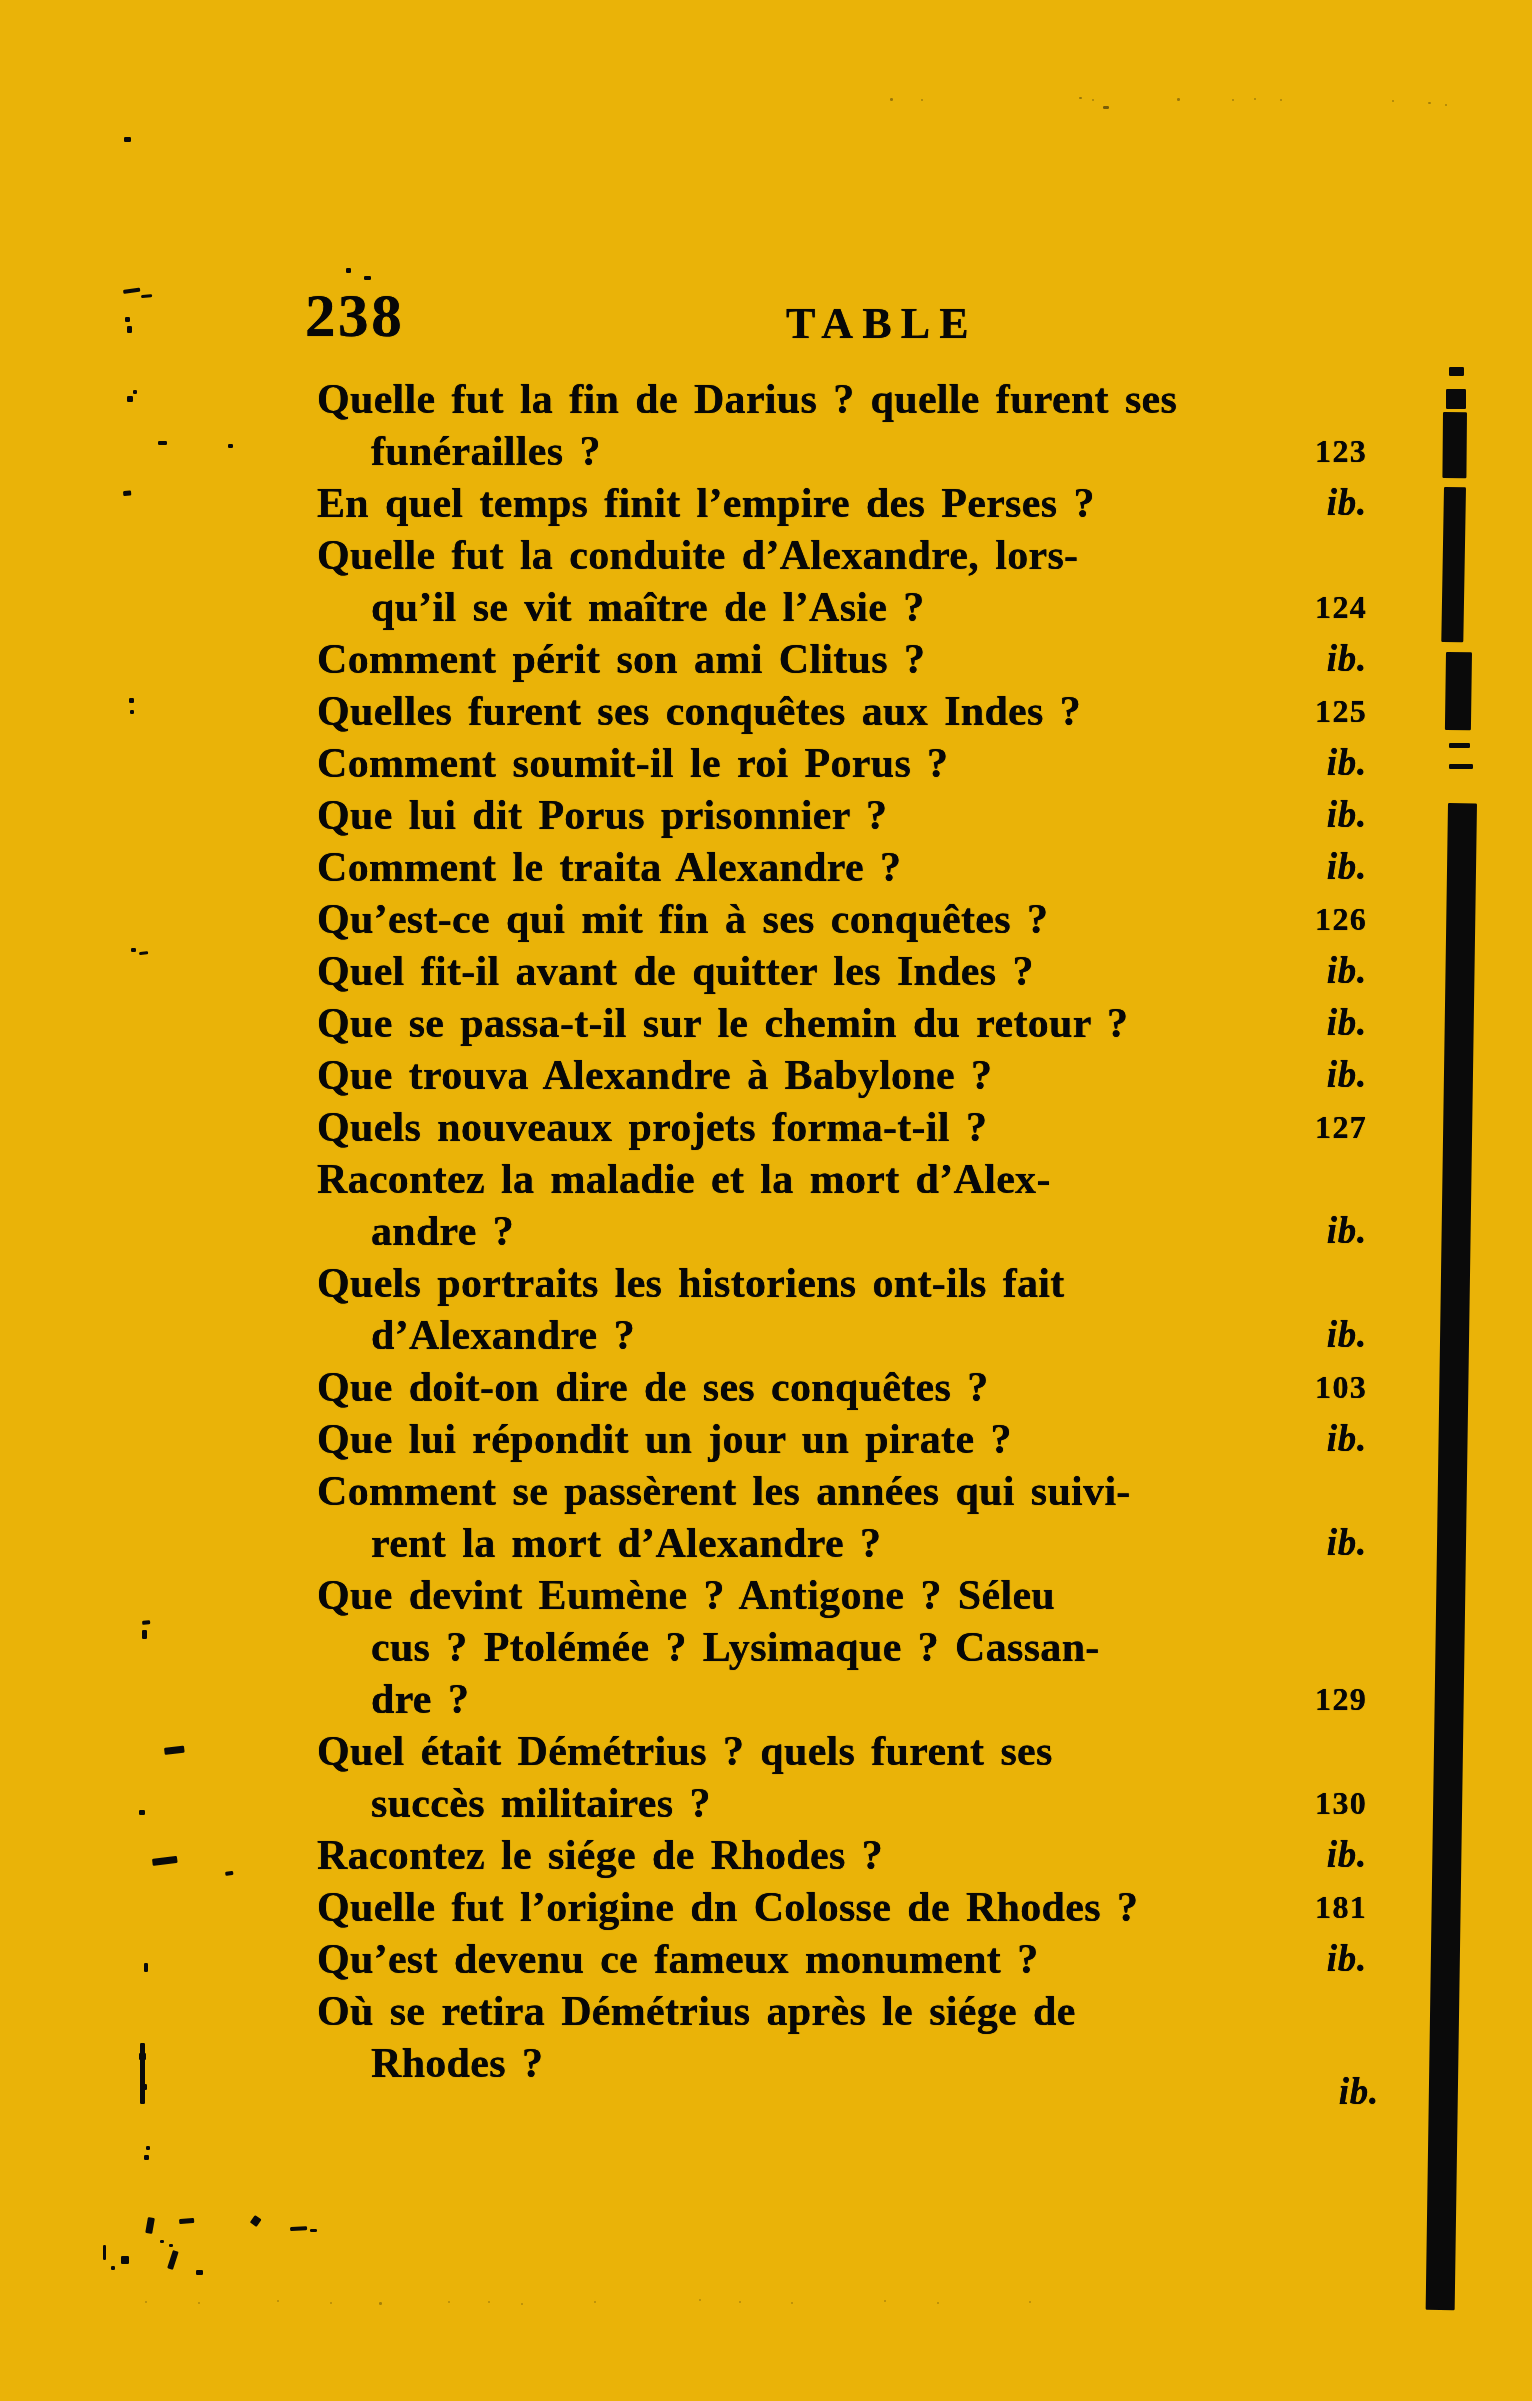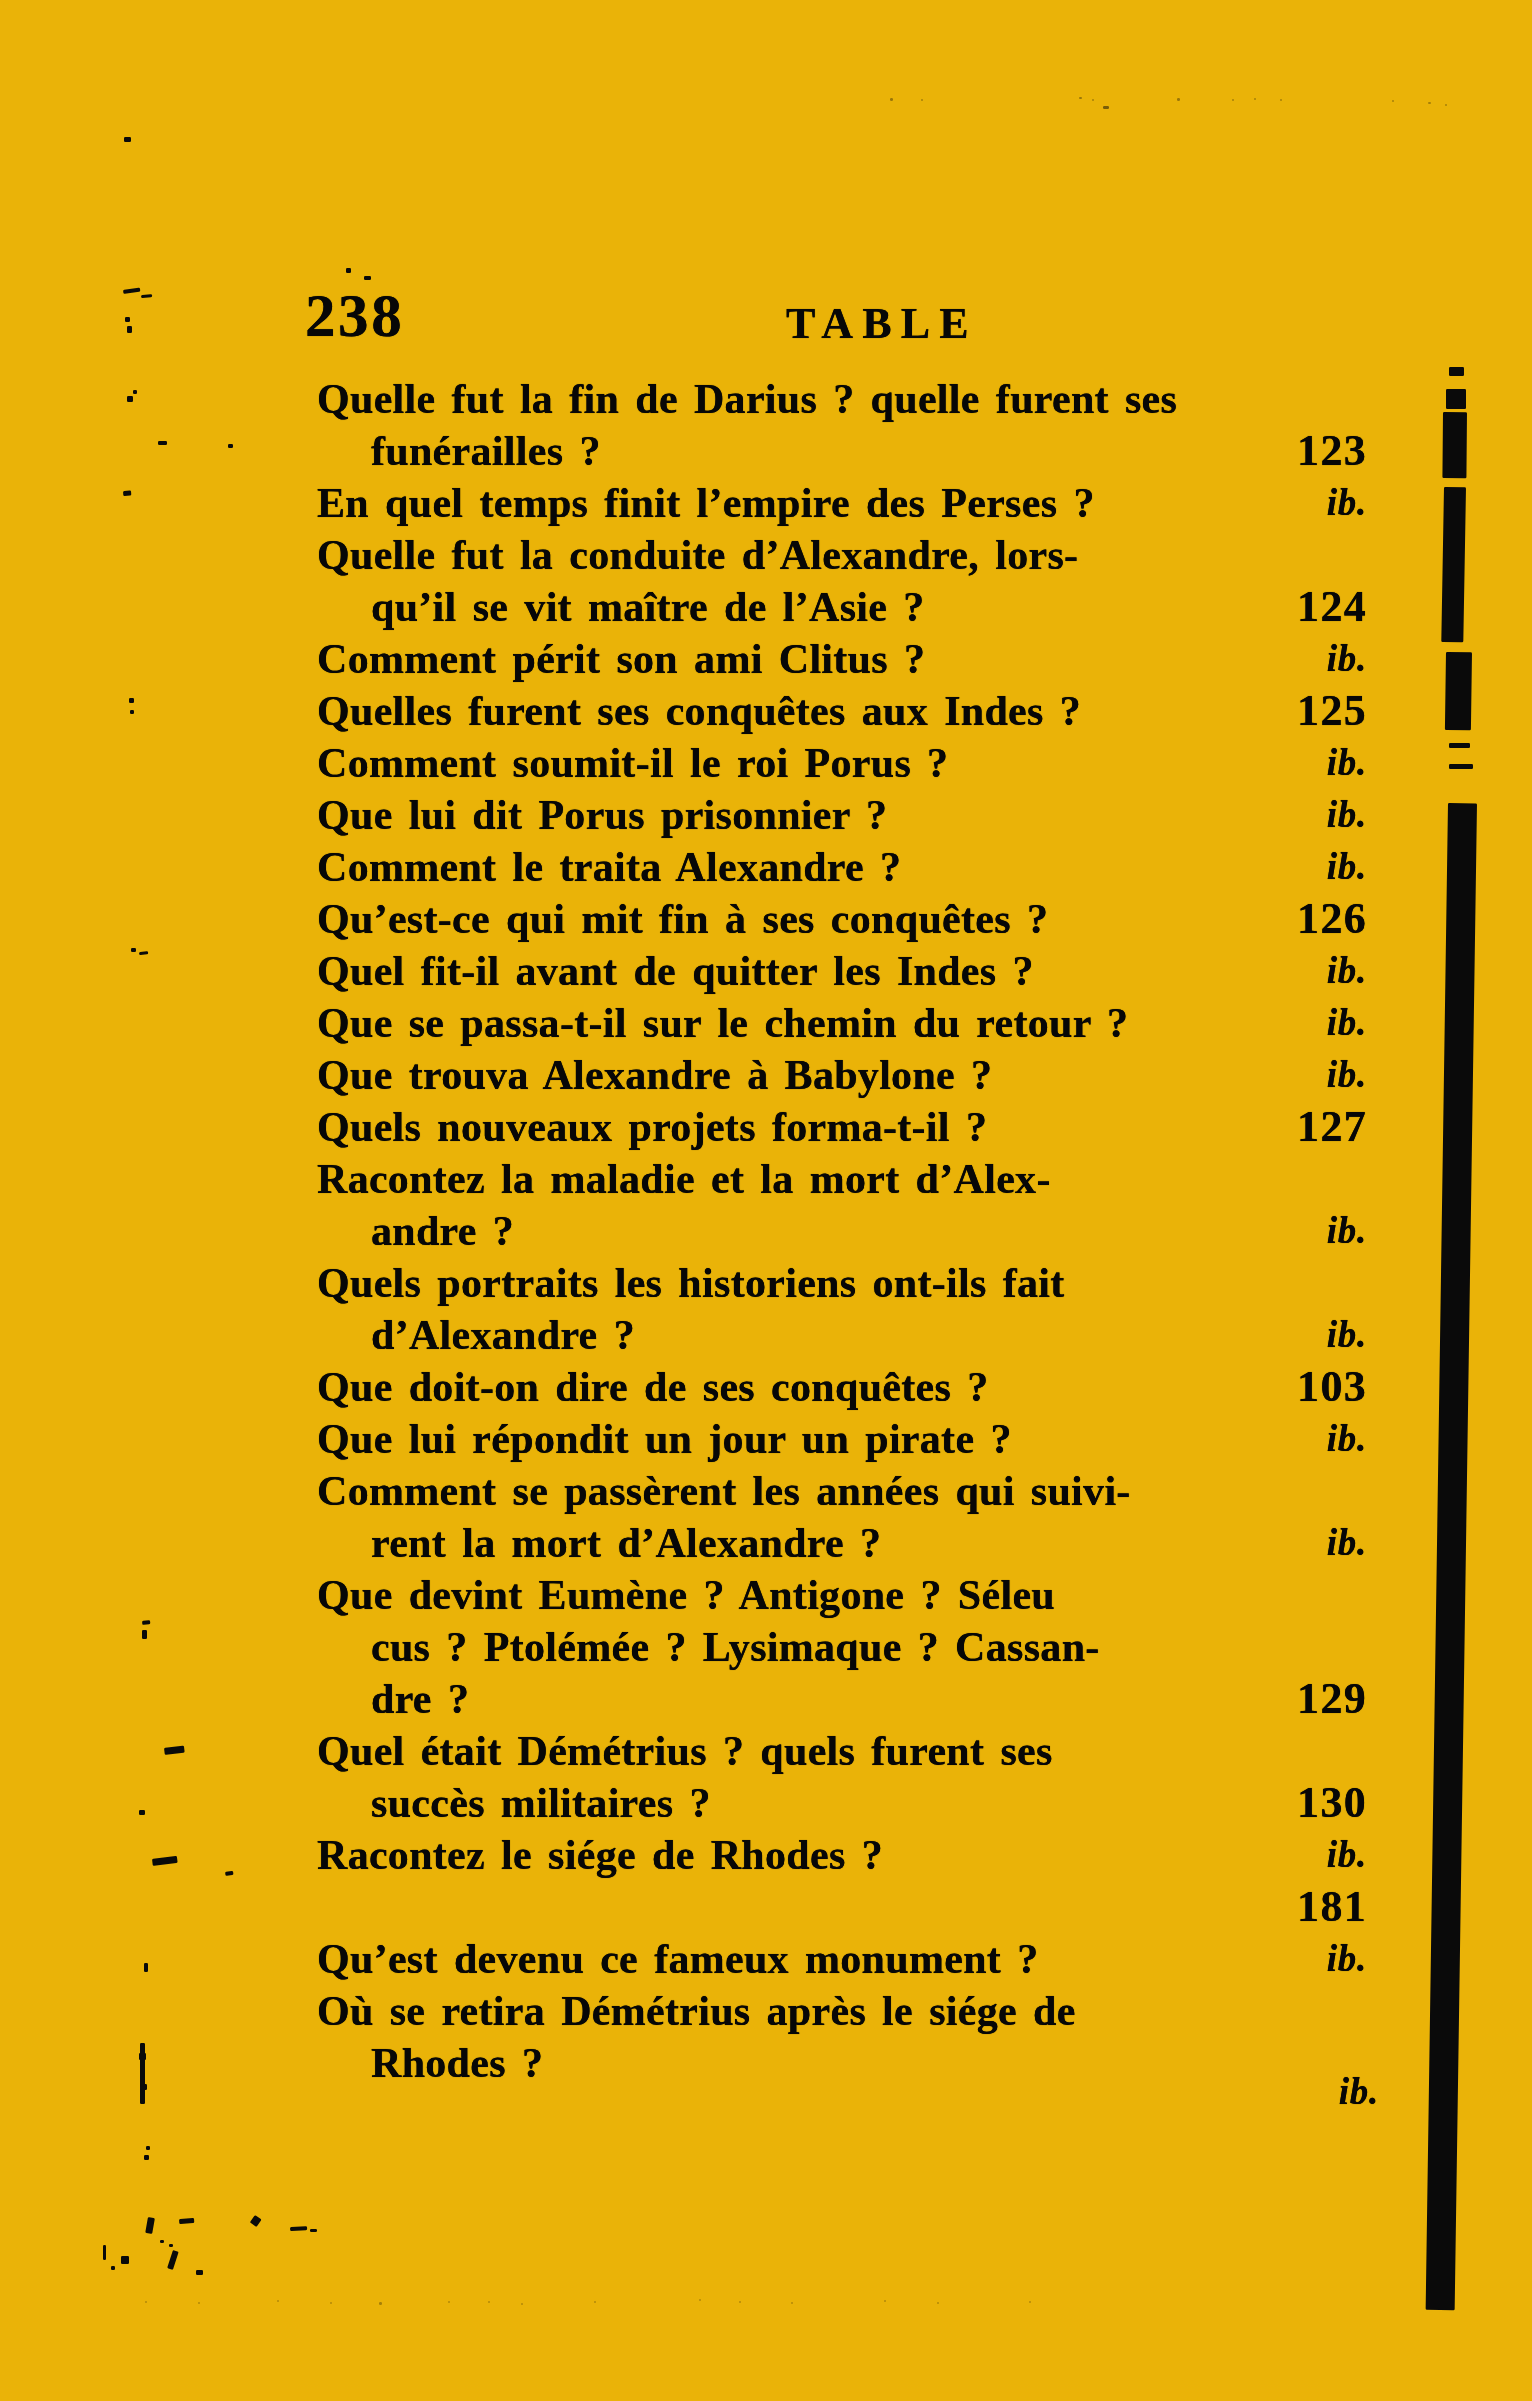--- a/index.html
+++ b/index.html
@@ -23,21 +23,21 @@
   #toc{position:absolute;left:317px;top:373px;width:1050px;}
   .row{position:relative;height:52px;white-space:nowrap;}
   .row .text{
     position:absolute;left:0;top:0;line-height:52px;
     font-size:42px;font-weight:bold;letter-spacing:0.3px;word-spacing:5.3px;
     text-shadow:0 0 0.7px #000;
   }
   .row.indent .text{left:54px;}
   .row .ref{
     position:absolute;right:0;top:0;line-height:52px;
-    font-size:44px;font-weight:bold;letter-spacing:1.3px;
+    font-size:32px;font-weight:bold;letter-spacing:1.3px;
     text-shadow:0 0 0.7px #000;
   }
   .row .ref.ib{font-style:italic;font-size:37px;letter-spacing:0.7px;}
   .row:last-child .ref{transform:translate(12px,29px);}
   
   .mark{position:absolute;background:#0a0a0a;border-radius:1.3px;}
 </style>
 </head>
 <body>
 
@@ -186,20 +186,21 @@
       <span class="text">succès militaires ?</span>
       <span class="ref">130</span>
     </div>
 
     <div class="row">
       <span class="text">Racontez le siége de Rhodes ?</span>
       <span class="ref ib">ib.</span>
     </div>
 
     <div class="row">
+      <span class="text">Quelle fut l’origine dn Colosse de Rhodes ?</span>
       <span class="ref">181</span>
     </div>
 
     <div class="row">
       <span class="text">Qu’est devenu ce fameux monument ?</span>
       <span class="ref ib">ib.</span>
     </div>
 
     <div class="row">
       <span class="text">Où se retira Démétrius après le siége de</span>

